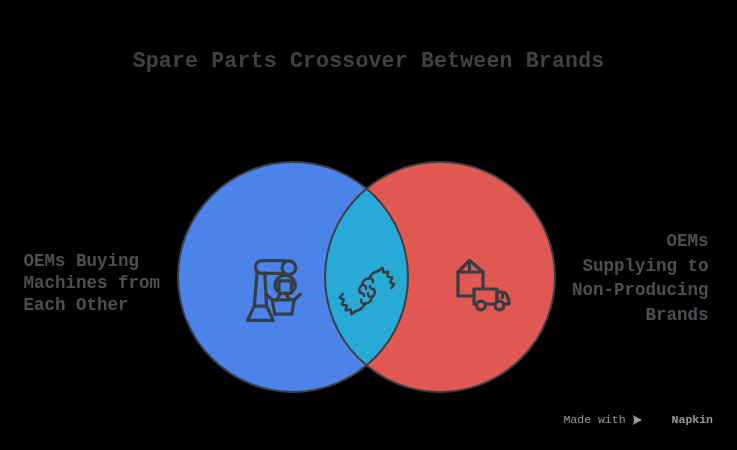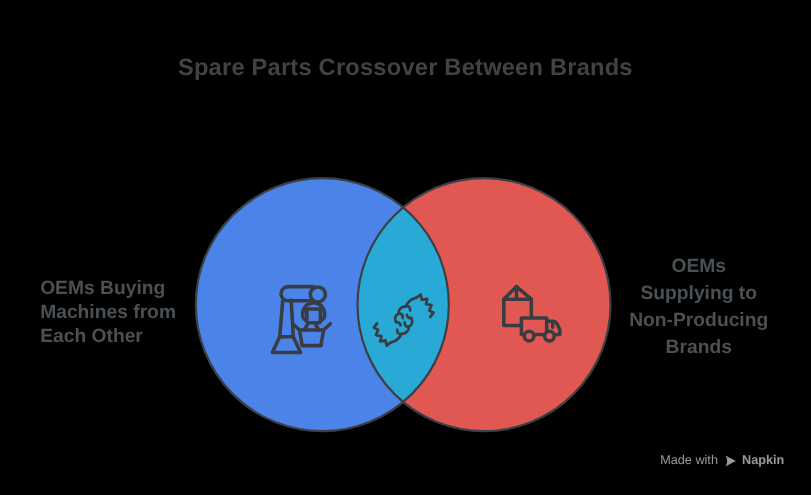--- a/index.html
+++ b/index.html
@@ -1,37 +1,37 @@
 <!DOCTYPE html>
 <html><head>
 <meta charset="utf-8">
 <style>
   html,body{margin:0;padding:0;}
   body{
     width:737px;height:450px;background:#000000;overflow:hidden;
     font-family:"Liberation Sans",sans-serif;position:relative;
   }
-  .stage{position:absolute;inset:0;width:737px;height:450px;}
+  .stage{position:absolute;inset:0;width:737px;height:450px;font-family:Liberation Mono, monospace;}
   .title{
     position:absolute;top:49px;left:0;width:737px;text-align:center;
     font-size:21.5px;font-weight:700;color:#3F4346;letter-spacing:.2px;
   }
   .venn-svg{position:absolute;left:0;top:0;}
   .icon-abs{position:absolute;}
   .side-label{
     position:absolute;font-size:17.5px;font-weight:600;color:#4B5055;
     white-space:pre-line;
   }
   .label-left{right:577px;top:250px;text-align:left;line-height:1.26;}
-  .label-right{left:572px;top:229px;text-align:center;line-height:1.4;}
+  .label-right{left:572px;top:229px;text-align:right;line-height:1.4;}
   .watermark{
     position:absolute;right:24px;top:413px;display:flex;align-items:center;gap:5px;
     color:#9A9A9A;font-size:11.5px;
   }
-  .watermark .brand{font-weight:600;}
+  .watermark .brand{font-weight:600;margin-left:24px;}
 </style>
 </head>
 <body>
 
 <div class="stage">
 
   <div class="title">Spare Parts Crossover Between Brands</div>
 
   <svg class="venn-svg" width="737" height="450" viewBox="0 0 737 450">
     <defs>

